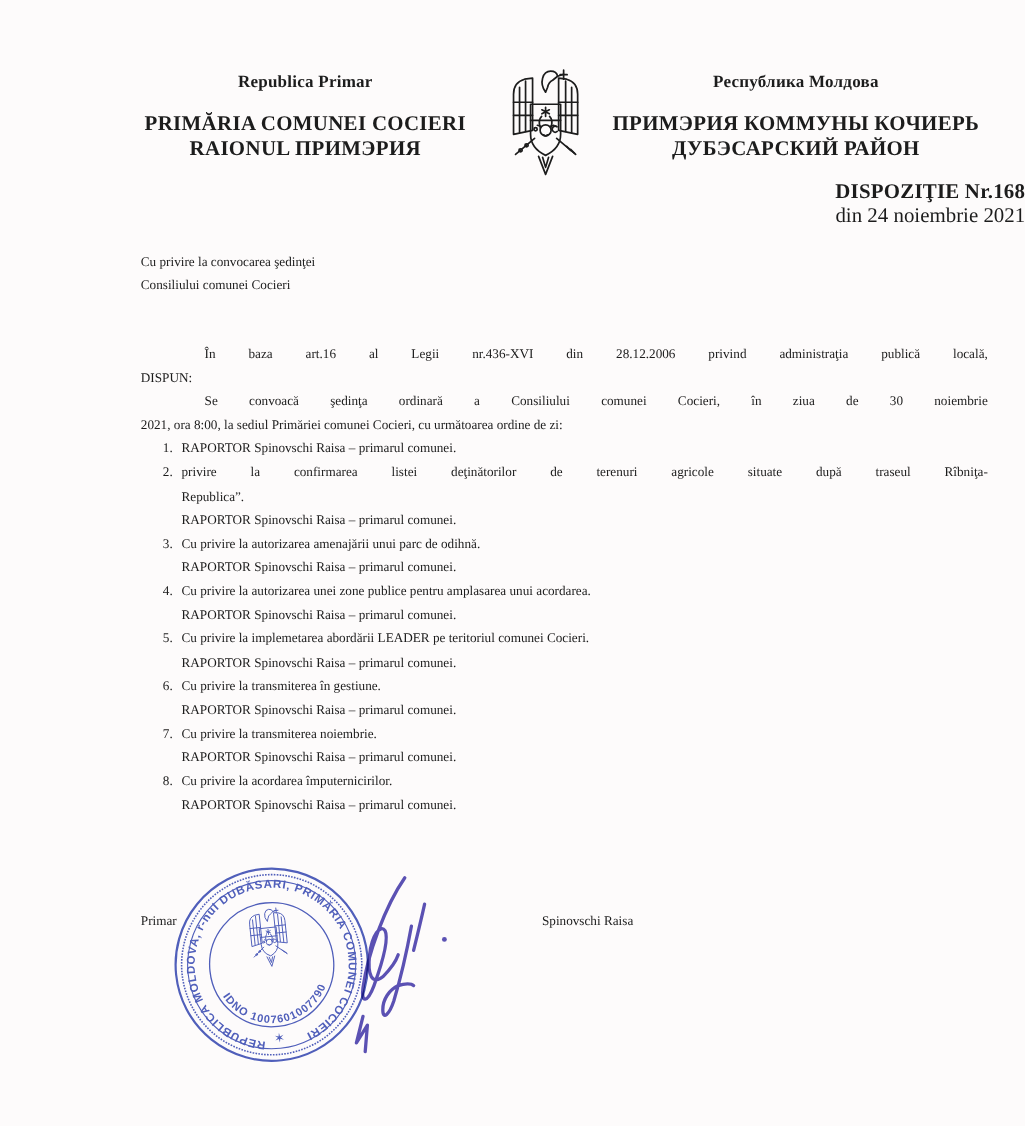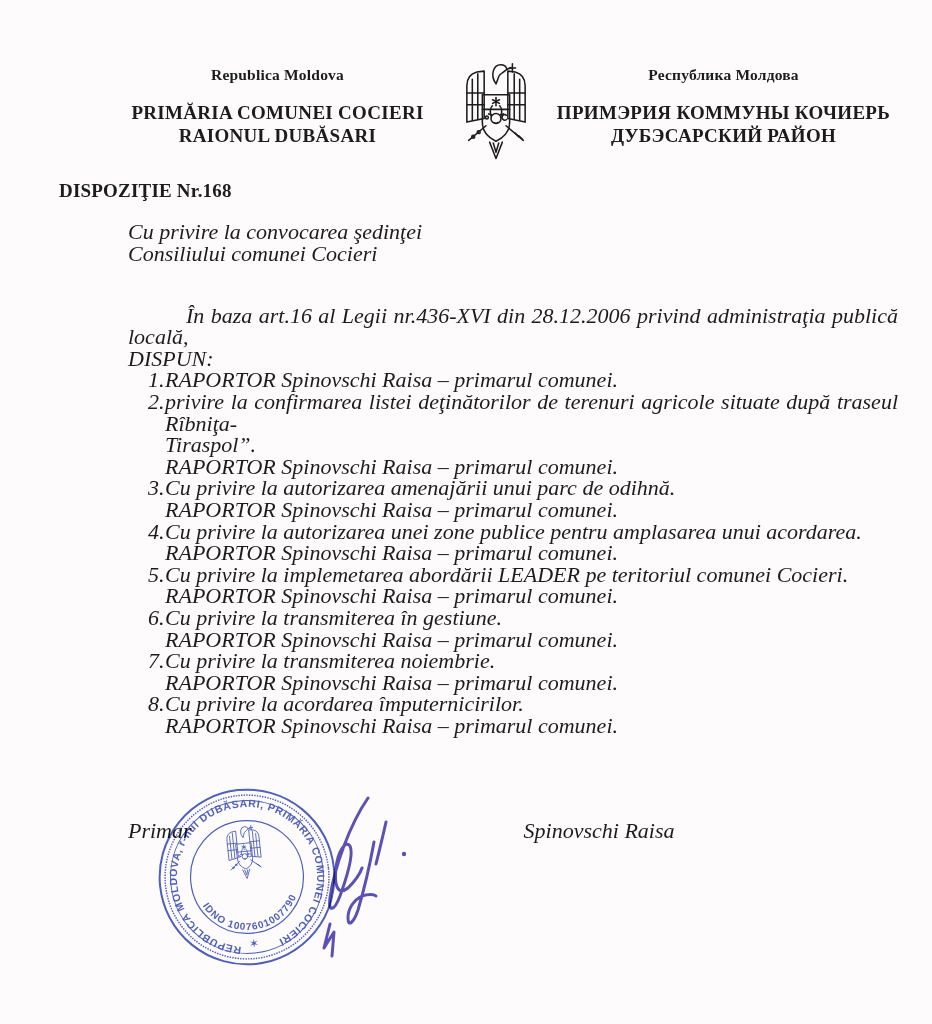--- a/index.html
+++ b/index.html
@@ -25,25 +25,25 @@
   .lh-left{width:355px;}
   .lh-right{flex:1;}
   .country{
     font-weight:bold;font-size:15.5px;letter-spacing:.2px;
     margin-bottom:18px;
   }
   .inst{font-weight:bold;font-size:19px;line-height:1.2;letter-spacing:.3px;}
   .emblem{width:82px;height:102px;color:#1d1d1d;margin-top:-4px;}
   .emblem svg{width:82px;height:102px;display:block;}
   
-  .title-block{text-align:left;padding-left:59px;margin-top:16px;line-height:1.18;}
+  .title-block{text-align:right;padding-left:46px;margin-top:0;line-height:1.18;}
   .doc-title{font-weight:bold;font-size:19px;letter-spacing:.2px;}
   .doc-date{font-size:19px;}
   
-  .content{padding:0 34px 0 128px;font-size:22px;line-height:21.6px;font-style:italic;}
+  .content{padding:0 34px 0 128px;font-size:12px;line-height:21.6px;}
   .subject{margin-top:19px;}
   .para{margin:0;}
   .p1{margin-top:40px;}
   .indent{text-indent:58px;}
   .j{text-align:justify;text-align-last:justify;}
   ol.agenda{list-style:none;margin:0;padding:0;}
   ol.agenda li{position:relative;padding-left:37px;}
   ol.agenda .num{position:absolute;left:20px;top:0;}
   
   .sign-row{display:flex;margin-top:84px;text-align:right;}
@@ -97,66 +97,71 @@
       <circle cx="35" cy="61" r="1.6"></circle>
       <path d="M56.5,58.5 a3,3 0 1 0 0.1,4.6"></path>
     </g>
   </symbol>
 </svg>
 
 <div class="page">
 
   <header class="letterhead">
     <div class="lh-block lh-left">
-      <div class="country">Republica Moldova</div>
+      <div class="country">Republica Primar</div>
       <div class="inst">
         <div>PRIMĂRIA COMUNEI COCIERI</div>
-        <div>RAIONUL  DUBĂSARI</div>
+        <div>RAIONUL  ПРИМЭРИЯ</div>
       </div>
     </div>
     <div class="emblem">
       <svg viewBox="0 0 90 112">
           <use href="#moa"></use>
         </svg>
     </div>
     <div class="lh-block lh-right">
       <div class="country">Республика Молдова</div>
       <div class="inst">
         <div>ПРИМЭРИЯ КОММУНЫ КОЧИЕРЬ</div>
         <div>ДУБЭСАРСКИЙ  РАЙОН</div>
       </div>
     </div>
   </header>
 
   <section class="title-block">
     <div class="doc-title">DISPOZIŢIE Nr.168</div>
+    <div class="doc-date">din 24 noiembrie 2021</div>
   </section>
 
   <div class="content">
 
     <section class="subject">
       <div>Cu privire la convocarea şedinţei</div>
       <div>Consiliului comunei Cocieri</div>
     </section>
 
     <div class="para p1">
       <div class="indent j">În baza art.16 al Legii nr.436-XVI din 28.12.2006 privind administraţia publică locală,</div>
       <div>DISPUN:</div>
     </div>
 
+    <div class="para">
+      <div class="indent j">Se convoacă şedinţa ordinară a Consiliului comunei Cocieri, în ziua de 30 noiembrie</div>
+      <div>2021, ora 8:00, la sediul Primăriei comunei Cocieri, cu următoarea ordine de zi:</div>
+    </div>
 
     <ol class="agenda">
       <li>
         <span class="num">1.</span>
         <div>RAPORTOR Spinovschi Raisa – primarul comunei.</div>
       </li>
       <li>
         <span class="num">2.</span>
         <div class="j">privire la confirmarea listei deţinătorilor de terenuri agricole situate după traseul Rîbniţa-</div>
-        <div>Tiraspol”.</div>
+        <div>Republica”.</div>
         <div>RAPORTOR Spinovschi Raisa – primarul comunei.</div>
       </li>
       <li>
         <span class="num">3.</span>
         <div>Cu privire la autorizarea amenajării unui parc de odihnă.</div>
         <div>RAPORTOR Spinovschi Raisa – primarul comunei.</div>
       </li>
       <li>
         <span class="num">4.</span>
         <div>Cu privire la autorizarea unei zone publice pentru amplasarea unui acordarea.</div>

